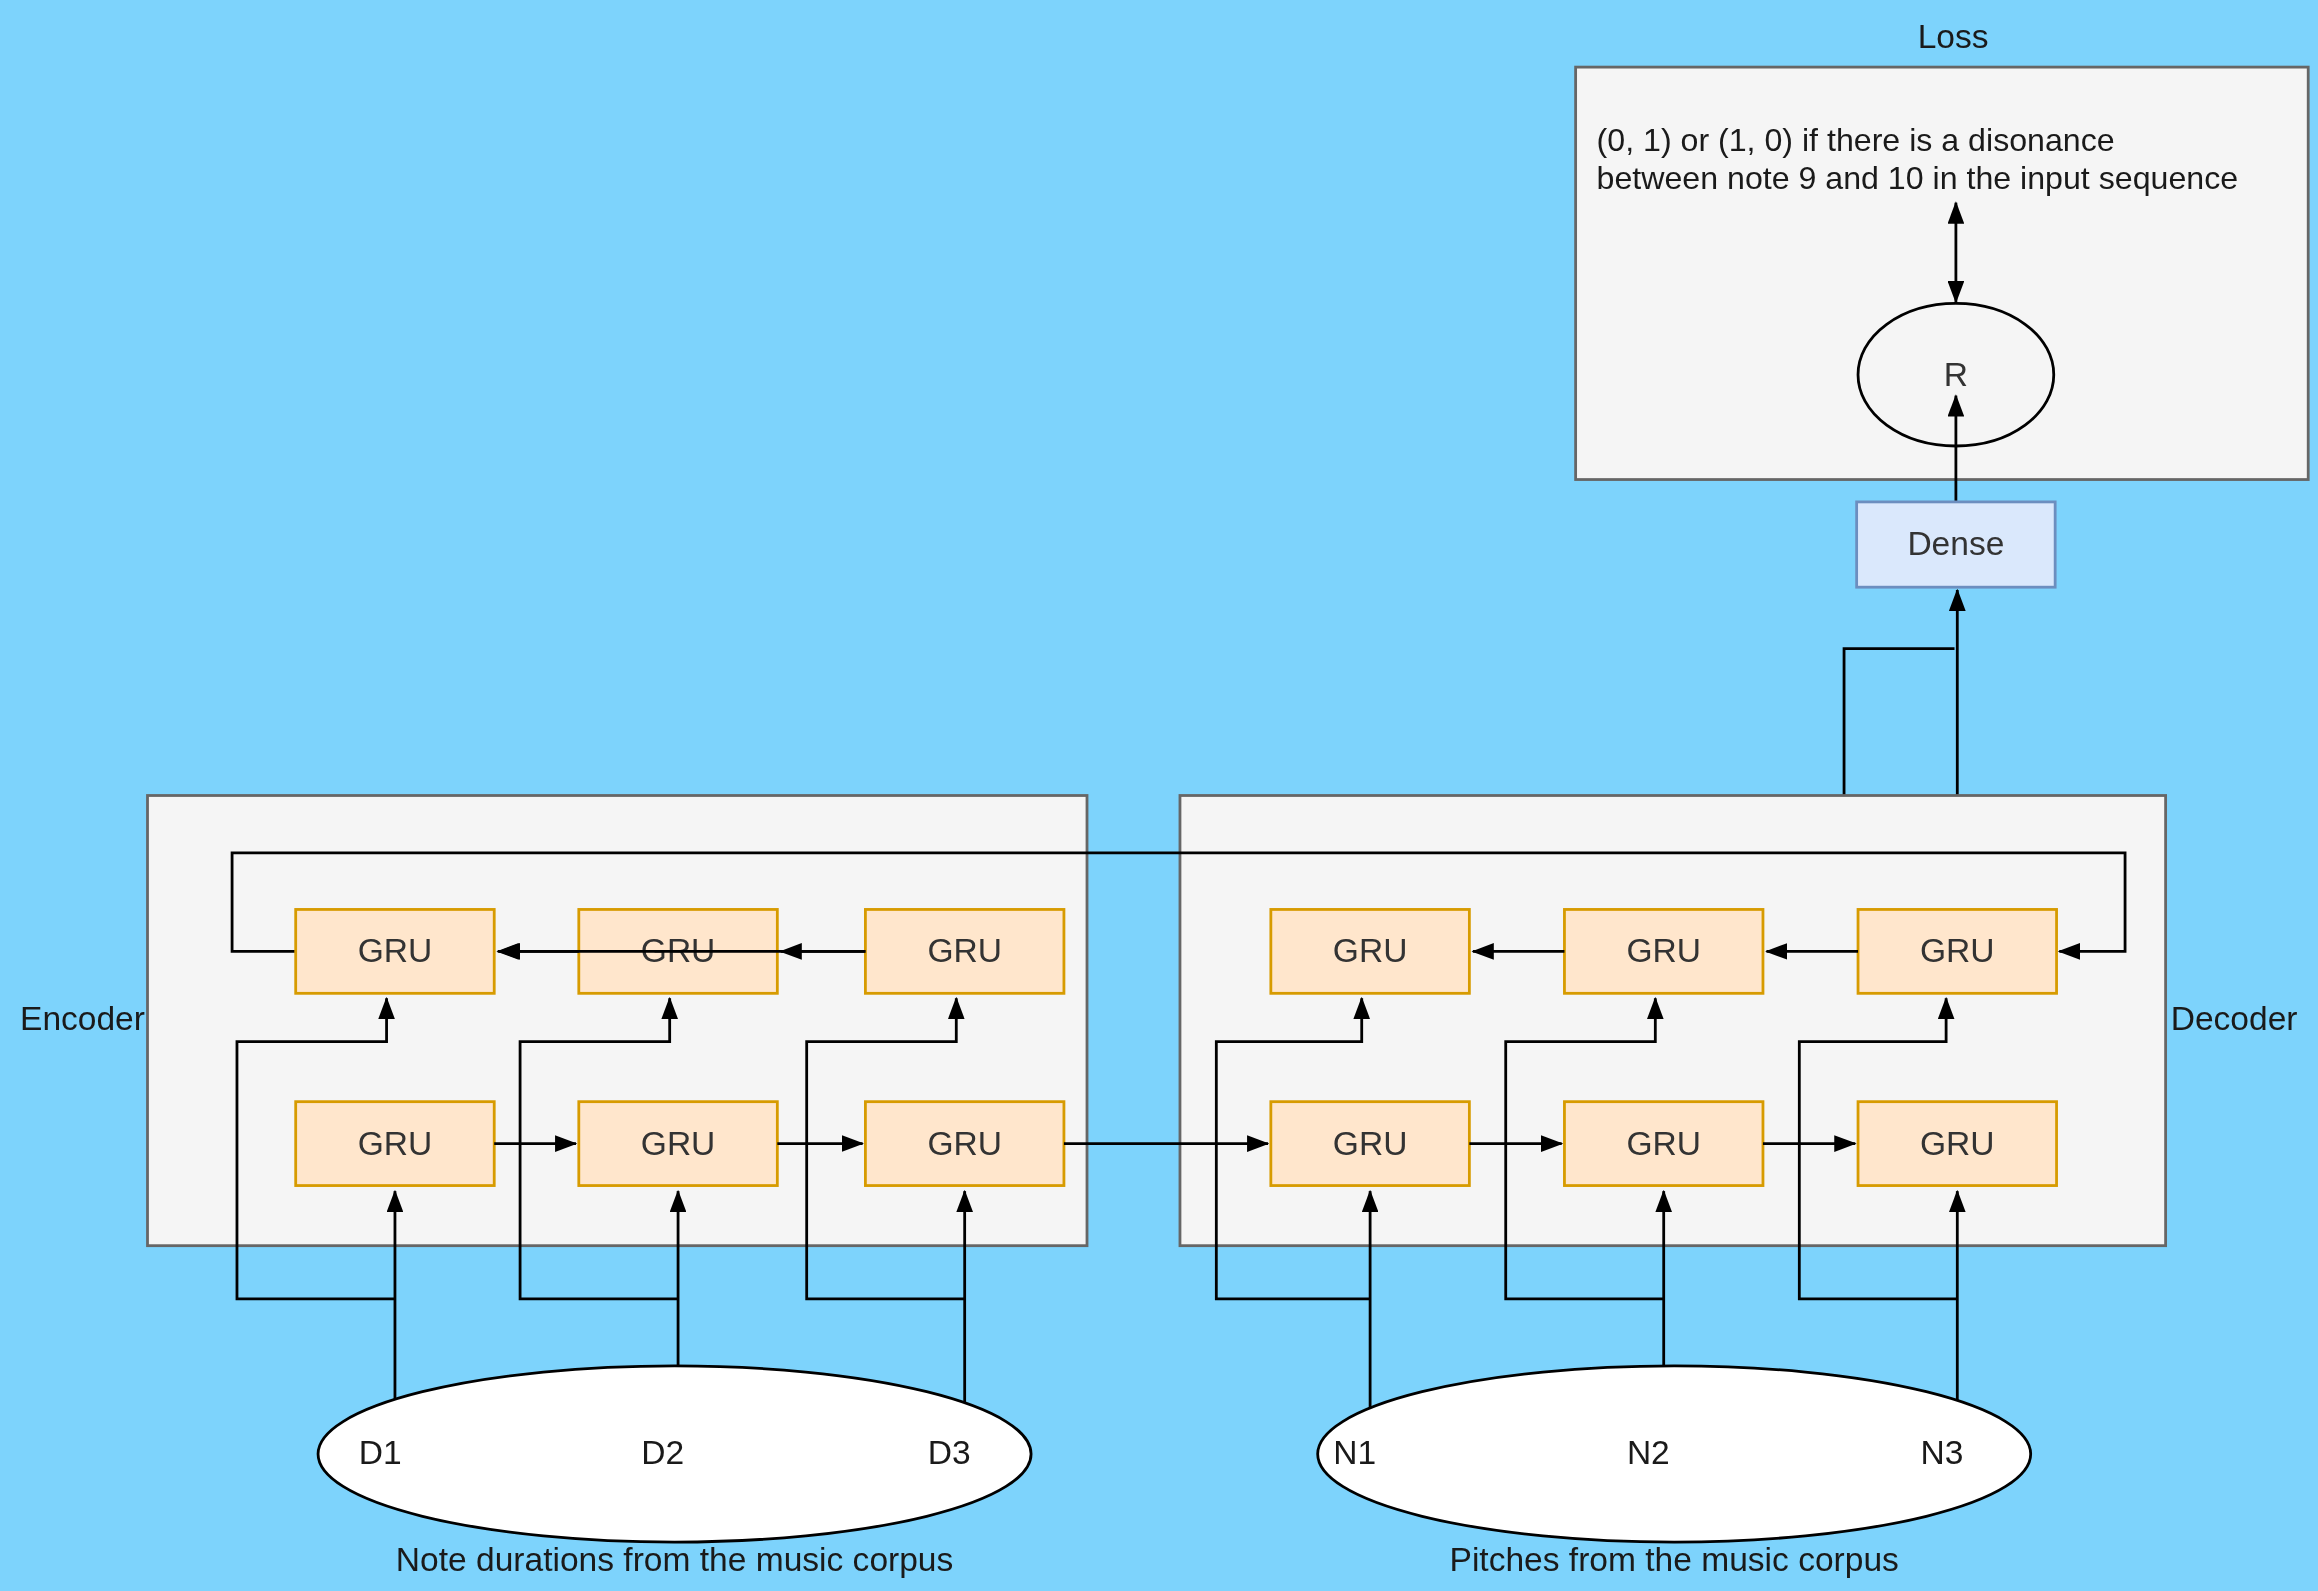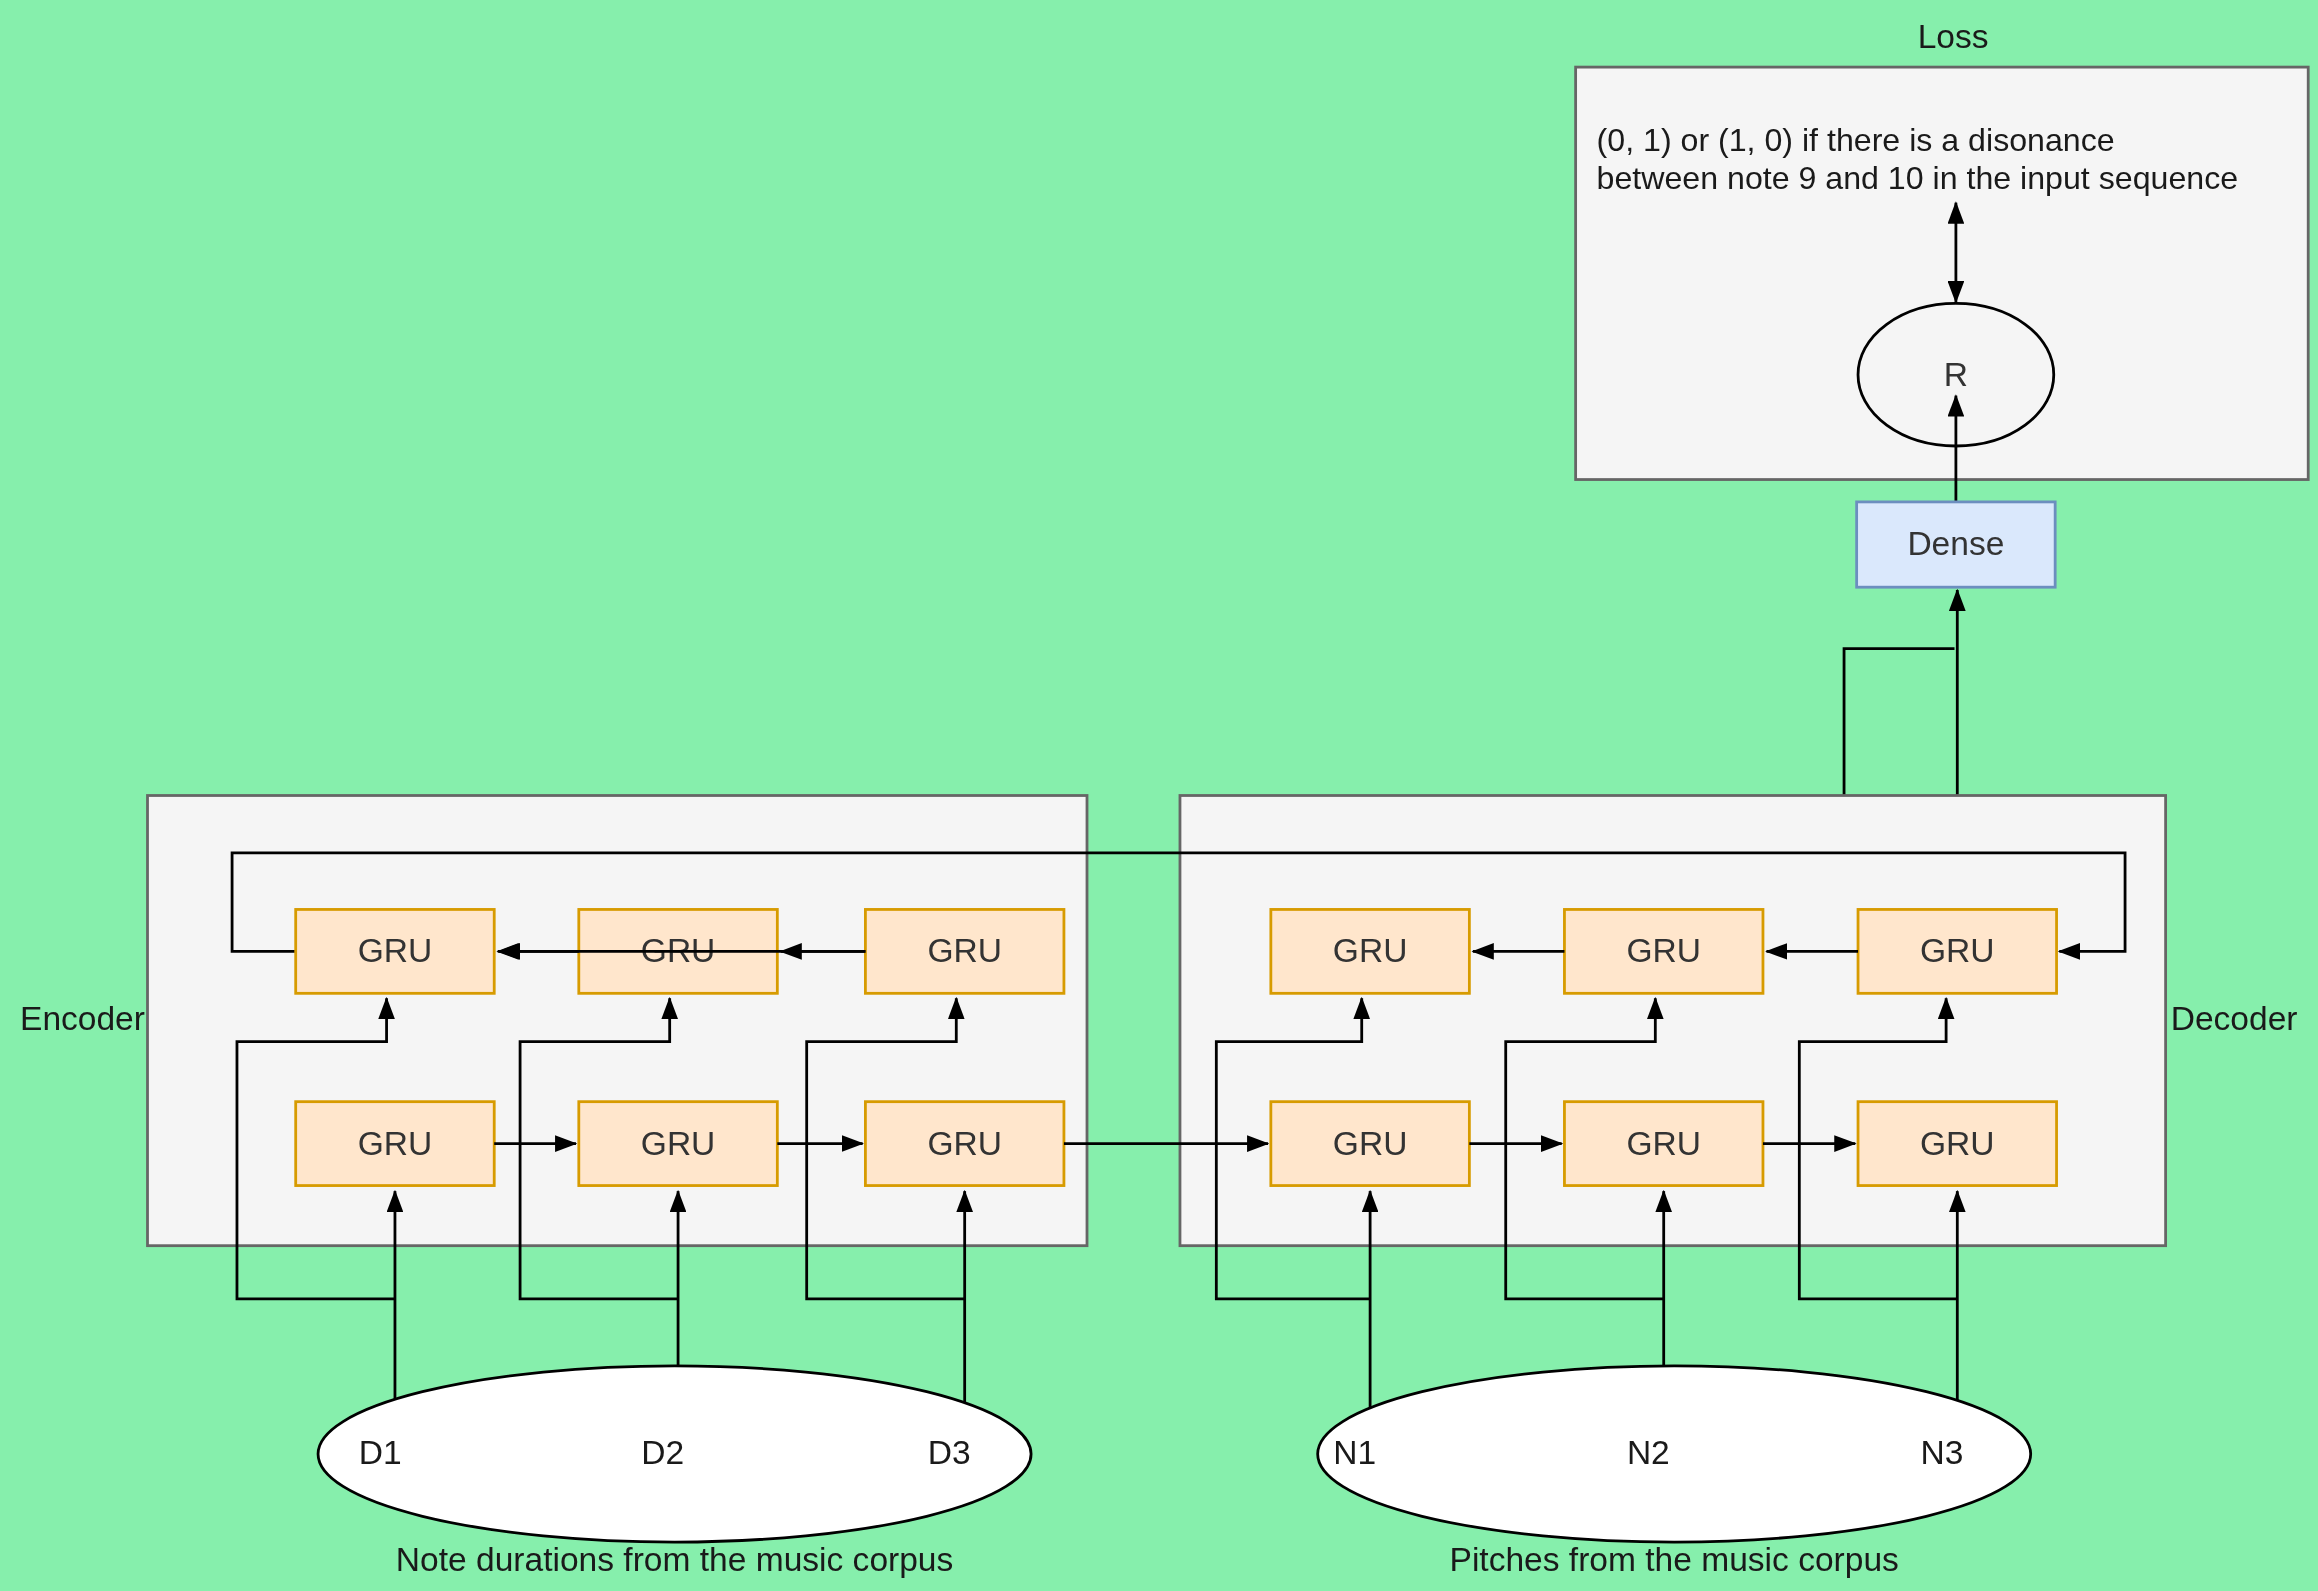--- a/index.html
+++ b/index.html
@@ -1,17 +1,17 @@
 <!DOCTYPE html>
 <html style="font-size:11.2px"><head>
 <meta charset="utf-8">
 <style>
   html,body{margin:0;padding:0;background:#ffffff;width:100%;height:100%;}
   body{font-family:"Liberation Sans", sans-serif;}
-  .canvas{width:100vw;height:100vh;display:flex;align-items:flex-end;justify-content:center;background:#86efac;}
+  .canvas{width:100vw;height:100vh;display:flex;align-items:flex-end;justify-content:center;background:#7dd3fc;}
   svg{width:100%;height:100%;display:block;}
   .container-box{fill:#F5F5F5;stroke:#666666;stroke-width:2;}
   .gru-box{fill:#FFE6CC;stroke:#D79B00;stroke-width:2;}
   .dense-box{fill:#DAE8FC;stroke:#6C8EBF;stroke-width:2;}
   .node-ellipse{fill:none;stroke:#000000;stroke-width:2;}
   .io-ellipse{fill:#ffffff;stroke:#000000;stroke-width:2;}
   .wire{fill:none;stroke:#000000;stroke-width:2;}
   .lbl{fill:#1A1A1A;font-size:24px;}
   .lbl-mid{text-anchor:middle;}
   .lbl-small{fill:#1A1A1A;font-size:23px;}

